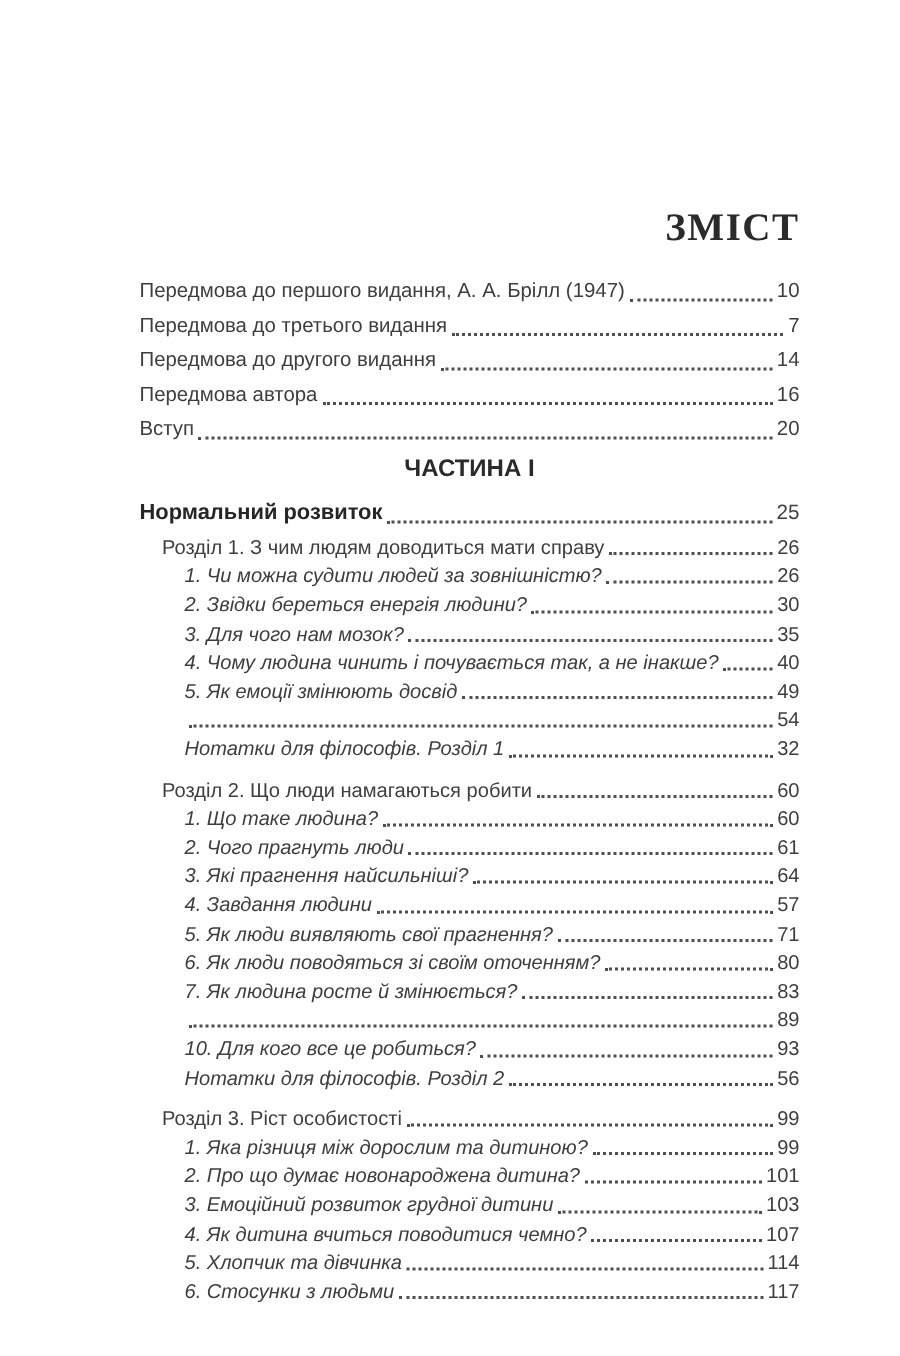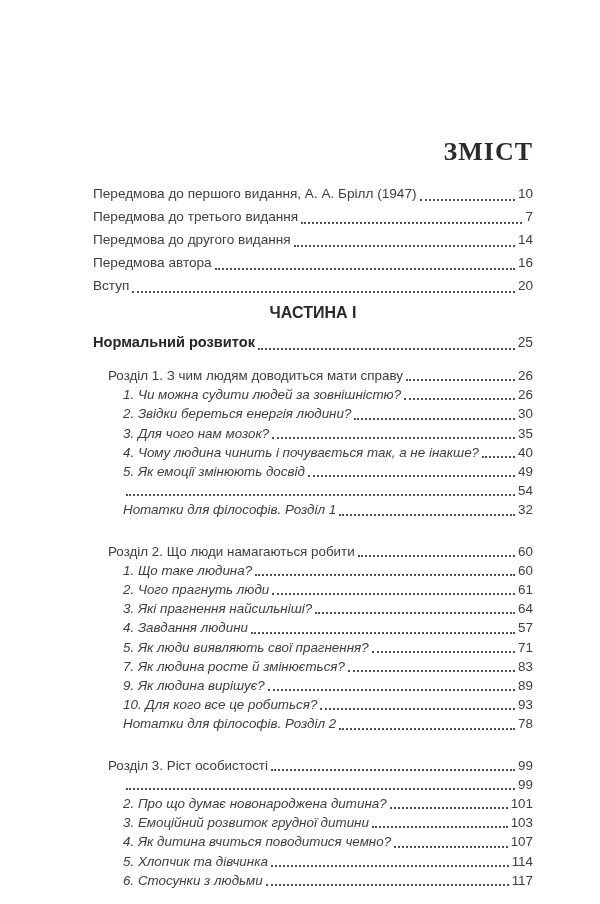--- a/index.html
+++ b/index.html
@@ -48,22 +48,22 @@
   .row .pagenum { white-space: nowrap; font-style: normal; }
 
   .row.section { line-height: 22px; }
   .row.section .label { font-size: 14.6px; font-weight: 700; color: #262626; }
   .row.section .pagenum { font-size: 13.8px; }
 
   .lvl1 { padding-left: 15px; }
   .lvl2 { padding-left: 30px; text-align: center; }
   .lvl2 .label { font-style: italic; }
 
-  .chapter { margin-top: 22px; }
-  .chapters > .chapter:first-child { margin-top: 12px; }
+  .chapter { margin-top: 8px; }
+  .chapters > .chapter:first-child { margin-top: 2px; }
 </style>
 </head>
 <body>
 
 <div class="page">
   <h1 class="title">ЗМІСТ</h1>
   <div class="fm" id="front-matter">
       <div class="row lvl0">
         <span class="label">Передмова до першого видання, А. А. Брілл (1947)</span>
         <span class="dots"></span>
@@ -165,47 +165,52 @@
               <span class="label">4. Завдання людини</span>
               <span class="dots"></span>
               <span class="pagenum">57</span>
             </div>
             <div class="row lvl2">
               <span class="label">5. Як люди виявляють свої прагнення?</span>
               <span class="dots"></span>
               <span class="pagenum">71</span>
             </div>
             <div class="row lvl2">
+              <span class="label">6. Як люди поводяться зі своїм оточенням?</span>
+              <span class="dots"></span>
+              <span class="pagenum">80</span>
+            </div>
+            <div class="row lvl2">
               <span class="label">7. Як людина росте й змінюється?</span>
               <span class="dots"></span>
               <span class="pagenum">83</span>
             </div>
             <div class="row lvl2">
-              <span class="label">9. Як людина вирішує?</span>
               <span class="dots"></span>
               <span class="pagenum">89</span>
             </div>
             <div class="row lvl2">
               <span class="label">10. Для кого все це робиться?</span>
               <span class="dots"></span>
               <span class="pagenum">93</span>
             </div>
             <div class="row lvl2">
               <span class="label">Нотатки для філософів. Розділ 2</span>
               <span class="dots"></span>
-              <span class="pagenum">78</span>
+              <span class="pagenum">56</span>
             </div>
           </div>
           <div class="chapter">
             <div class="row lvl1">
               <span class="label">Розділ 3. Ріст особистості</span>
               <span class="dots"></span>
               <span class="pagenum">99</span>
             </div>
             <div class="row lvl2">
+              <span class="label">1. Яка різниця між дорослим та дитиною?</span>
               <span class="dots"></span>
               <span class="pagenum">99</span>
             </div>
             <div class="row lvl2">
               <span class="label">2. Про що думає новонароджена дитина?</span>
               <span class="dots"></span>
               <span class="pagenum">101</span>
             </div>
             <div class="row lvl2">
               <span class="label">3. Емоційний розвиток грудної дитини</span>

